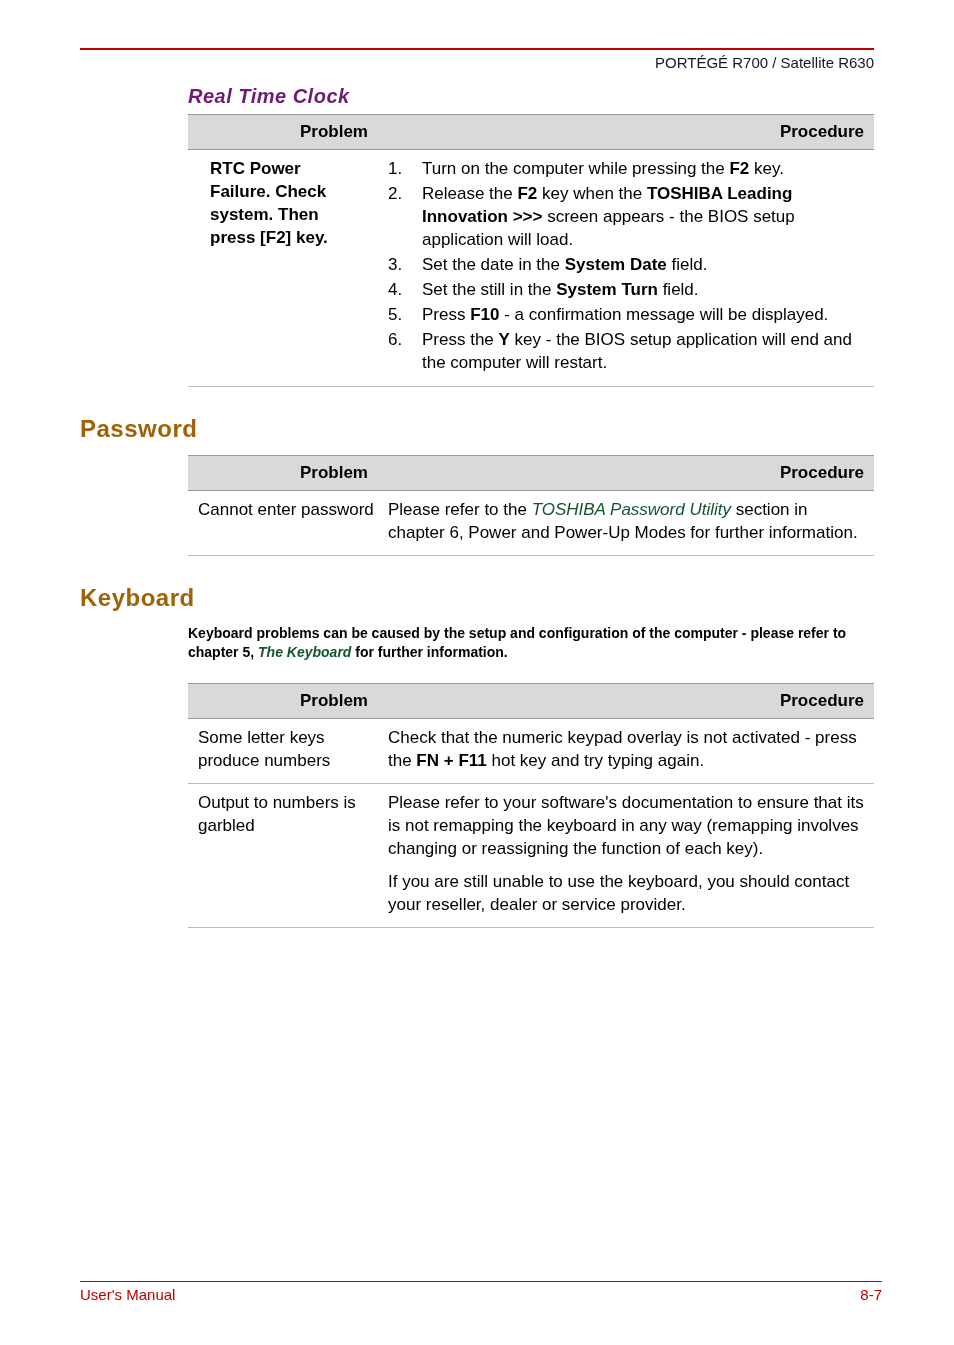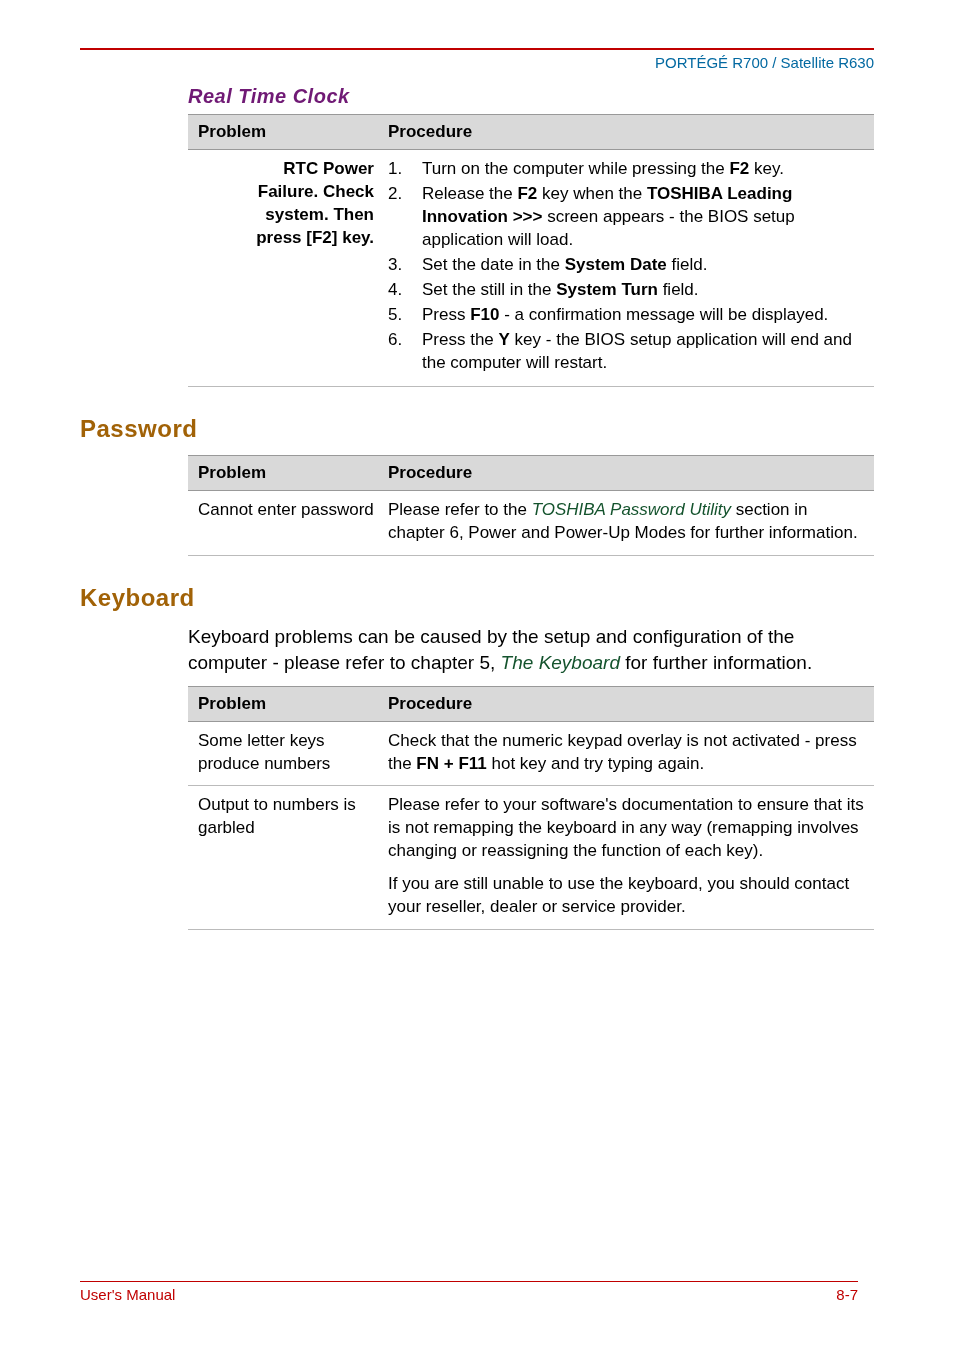--- a/index.html
+++ b/index.html
@@ -13,21 +13,21 @@
   }
   .page {
     padding: 48px 80px 0 80px;
   }
   .top-rule {
     border-top: 2px solid #c00000;
     margin-bottom: 4px;
   }
   .header-line {
     text-align: right;
-    color: #0369a1;
+    color: #0f172a;
     font-size: 15px;
     margin-bottom: 14px;
   }
   .section-title-red {
     color: #701a75;
     font-weight: bold;
     font-style: italic;
     font-family: 'Arial Black', Arial, sans-serif;
     font-size: 20px;
     margin-left: 108px;
@@ -38,33 +38,34 @@
     color: #a16207;
     font-weight: 900;
     font-family: 'Arial Black', Arial, sans-serif;
     font-size: 24px;
     margin-top: 28px;
     margin-bottom: 12px;
     letter-spacing: 0.5px;
   }
   .intro-text {
     margin-left: 108px;
-    font-size: 19px;
+    font-size: 14px;
     line-height: 1.35;
-    margin-bottom: 10px;
+    margin-bottom: 21px;
+    font-weight: bold;
   }
   .link { color: #14532d; font-style: italic; }
   table.trouble {
     margin-left: 108px;
     width: 686px;
     border-collapse: collapse;
     font-size: 17px;
   }
   table.trouble th {
-    text-align: left;
+    text-align: right;
     background: #d9d9d9;
     padding: 7px 10px;
     font-weight: bold;
     border-top: 1px solid #999;
     border-bottom: 1px solid #999;
   }
   table.trouble th.col-prob { width: 190px; }
   table.trouble td {
     vertical-align: top;
     padding: 8px 10px 10px 10px;
@@ -88,21 +89,21 @@
     content: counter(step) ".";
     position: absolute;
     left: 0;
     top: 0;
   }
   .bold { font-weight: bold; }
   .footer {
     position: absolute;
     bottom: 42px;
     left: 80px;
-    right: 96px;
+    right: 72px;
     border-top: 1px solid #c00000;
     padding-top: 4px;
     display: flex;
     justify-content: space-between;
     color: #c00000;
     font-size: 15px;
   }
 </style>
 </head>
 <body>
@@ -115,21 +116,21 @@
   <table class="trouble">
     <thead>
       <tr>
         <th class="col-prob">Problem</th>
         <th>Procedure</th>
       </tr>
     </thead>
     <tbody>
       <tr>
         <td class="col-prob">
-          <span class="bold" style="padding-left:12px; display:block;text-align:right;">
+          <span class="bold" style="padding-left:12px; display:block;">
             <span>RTC Power</span><br>
             <span>Failure. Check</span><br>
             <span>system. Then</span><br>
             <span>press [F2] key.</span>
           </span>
         </td>
         <td>
           <ol class="steps">
             <li>
               <span>Turn on the computer while pressing the </span><span class="bold">F2</span><span> key.</span>

